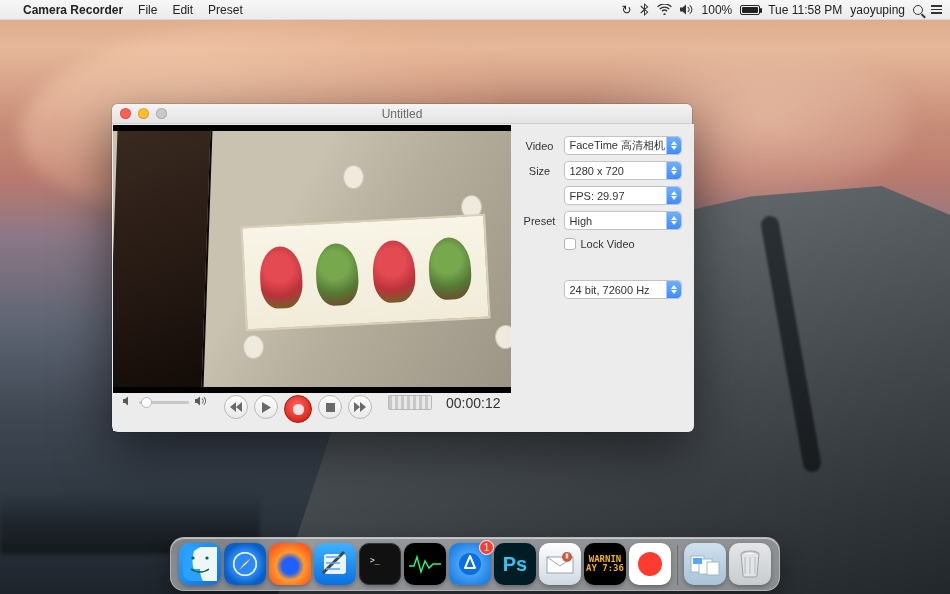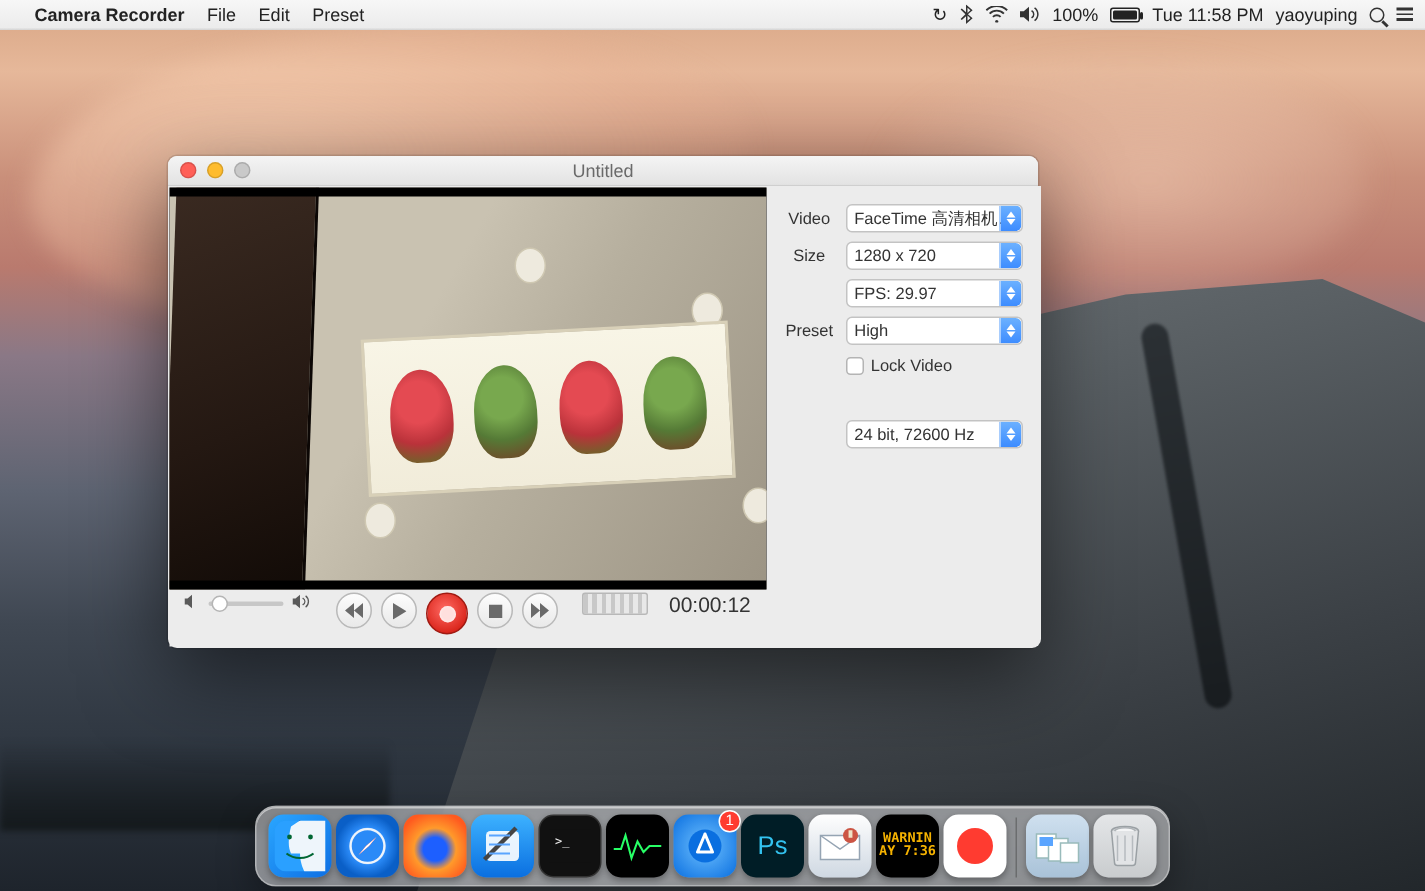--- a/index.html
+++ b/index.html
@@ -125,21 +125,21 @@
       background:#ff3b30; color:#fff; font-size:10px; display:flex; align-items:center; justify-content:center;
       border:1px solid #fff; padding:0 3px; }
 
     .di-finder{background:linear-gradient(135deg,#2aa6ff,#0e6fe3)}
     .di-safari{background:radial-gradient(circle,#fff 35%,#e7eef6 38%,#2a8af7 42%,#0a5fc7 70%)}
     .di-firefox{background:radial-gradient(circle at 50% 55%,#1d5fff 25%,#ff9a2b 45%,#ff5a1f 80%)}
     .di-xcode{background:linear-gradient(#3db2ff,#0a6fe0)}
     .di-term{background:#111;border:1px solid #333}
     .di-act{background:#000}
     .di-appstore{background:radial-gradient(circle,#6fc1ff,#0a6fe0)}
-    .di-ps{background:#001d26;color:#33c3f0;font-weight:400;font-size:17px}
+    .di-ps{background:#001d26;color:#33c3f0;font-weight:700;font-size:20px}
     .di-mail{background:linear-gradient(#fefefe,#cfd8e2)}
     .di-warn{background:#000;color:#f5b200;font-family:monospace;font-size:9px;font-weight:700;line-height:1.05;text-align:center}
     .di-rec{background:#fff}
     .di-rec .rdot{width:24px;height:24px;border-radius:50%;background:#ff3b30}
     .di-folder{background:linear-gradient(#cfe0ef,#a9c2d8)}
     .di-trash{background:linear-gradient(#e4e6e8,#c9ccce)}
   </style>
 </head>
 <body>
 

